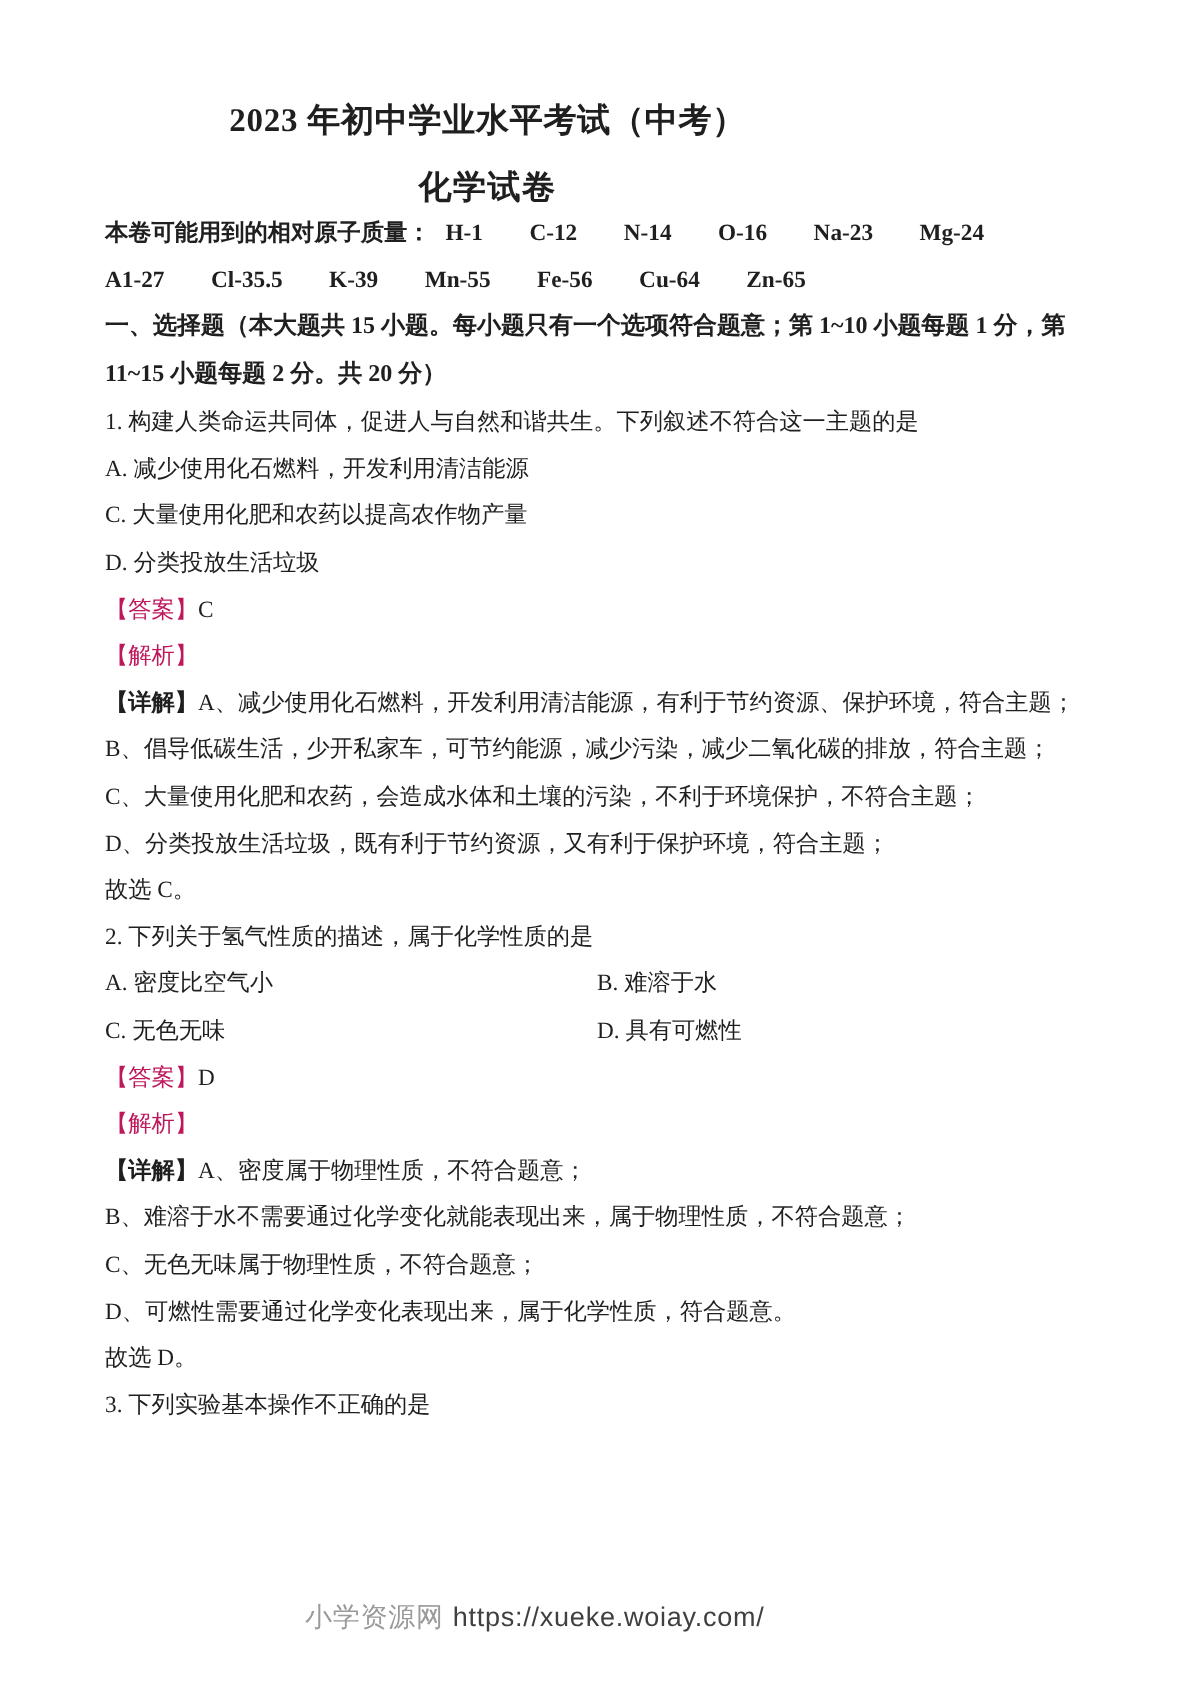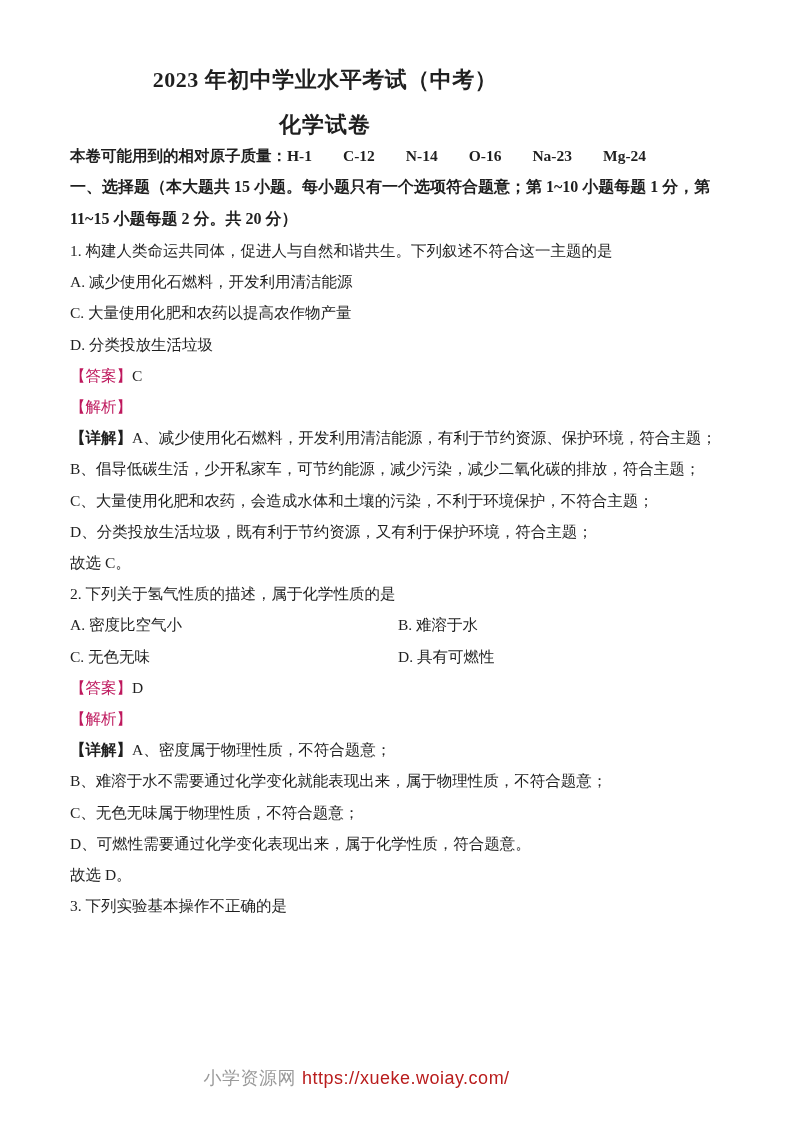--- a/index.html
+++ b/index.html
@@ -34,21 +34,21 @@
     margin-top: 14px;
     letter-spacing: 1px;
     font-family: Liberation Serif, serif;
   }
   .am-line {
     font-weight: bold;
     font-size: 15.5px;
     line-height: 31px;
     white-space: nowrap;
   }
-  .am-label { margin-right: 0; }
+  .am-label { margin-right: 10px; }
   .am-val { margin-right: 31px; display: inline-block; }
   .am-val:last-child { margin-right: 0; }
   .heading-line {
     font-weight: bold;
     font-size: 16px;
     line-height: 32px;
     white-space: nowrap;
   }
   .heading-line.first { margin-top: 0; }
   .line {
@@ -66,32 +66,35 @@
     position: absolute;
     bottom: 32px;
     left: 0;
     width: 713px;
     text-align: center;
     font-family: "Liberation Sans", "DejaVu Sans", sans-serif;
     font-size: 18px;
     color: #9a9a9a;
     letter-spacing: 0.5px;
   }
-  .footer .url { margin-left: 6px; color: #b91c1c; text-decoration: none; }
+  .footer .url { margin-left: 6px; color: #404040; text-decoration: none; }
 </style>
 </head>
 <body>
 
 <div class="page">
 
   <div class="title">2023 年初中学业水平考试（中考）</div>
   <div class="subtitle">化学试卷</div>
 
   <div class="am-line">
     <span class="am-label">本卷可能用到的相对原子质量：</span><span class="am-val">H-1</span><span class="am-val">C-12</span><span class="am-val">N-14</span><span class="am-val">O-16</span><span class="am-val">Na-23</span><span class="am-val">Mg-24</span>
+  </div>
+  <div class="am-line">
+    <span class="am-val">A1-27</span><span class="am-val">Cl-35.5</span><span class="am-val">K-39</span><span class="am-val">Mn-55</span><span class="am-val">Fe-56</span><span class="am-val">Cu-64</span><span class="am-val">Zn-65</span>
   </div>
 
   <div class="heading-line first">一、选择题（本大题共 15 小题。每小题只有一个选项符合题意；第 1~10 小题每题 1 分，第</div>
   <div class="heading-line">11~15 小题每题 2 分。共 20 分）</div>
 
   <div class="line">1. 构建人类命运共同体，促进人与自然和谐共生。下列叙述不符合这一主题的是</div>
   <div class="line">A. 减少使用化石燃料，开发利用清洁能源</div>
   <div class="line">C. 大量使用化肥和农药以提高农作物产量</div>
   <div class="line">D. 分类投放生活垃圾</div>
   <div class="line">

